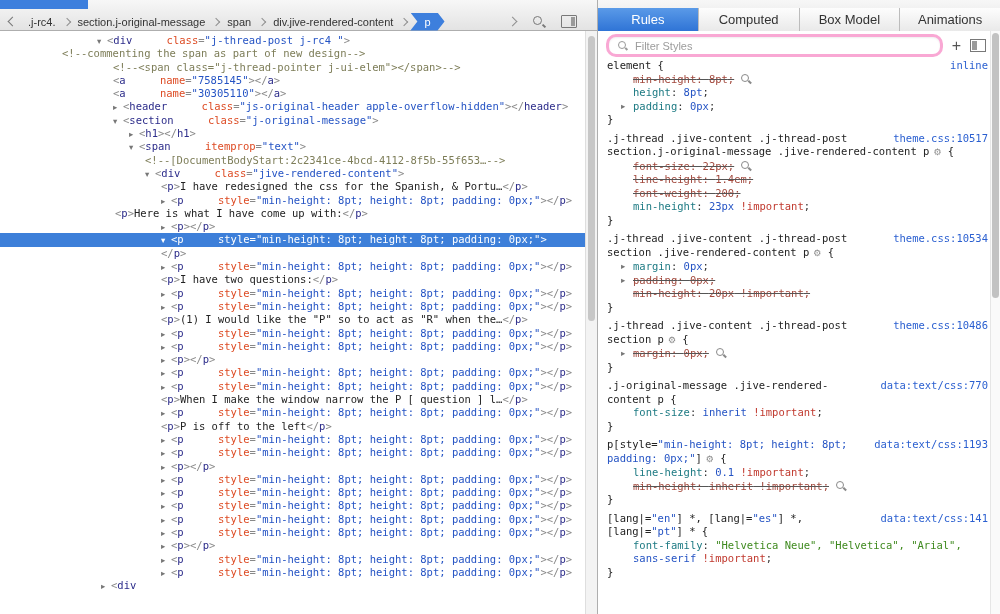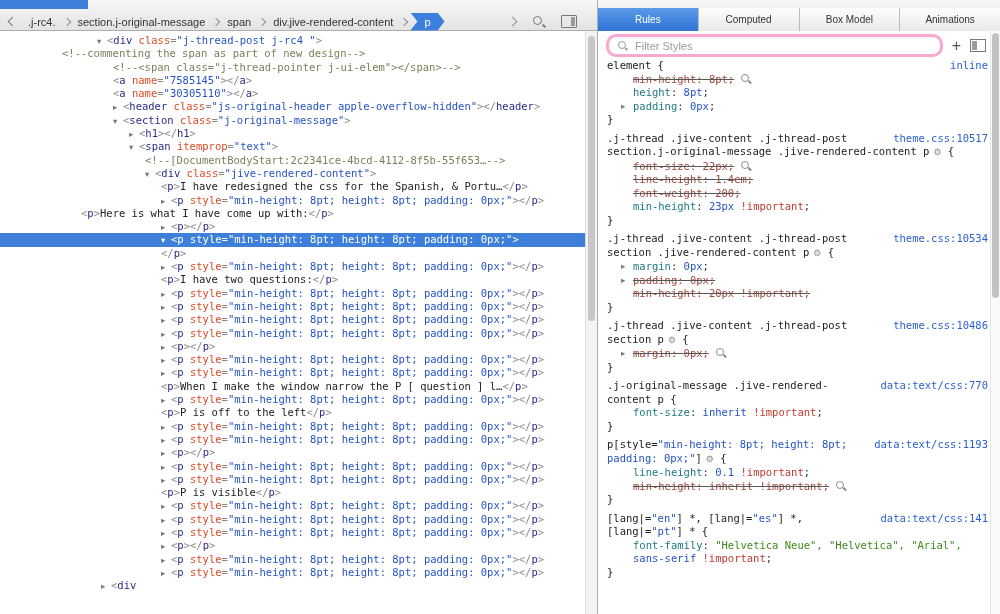--- a/index.html
+++ b/index.html
@@ -17,32 +17,32 @@
   .hdr-icons{margin-left:auto;display:flex;align-items:center;gap:16px;padding-right:16px;flex:none;}
   .hchev{width:6px;height:6px;border-top:1px solid #8f8f8f;border-right:1px solid #8f8f8f;transform:rotate(45deg);}
   .hmag{position:relative;width:13px;height:13px;}
   .hmag::before{content:"";position:absolute;left:1px;top:1px;width:7px;height:7px;border:1.5px solid #787878;border-radius:50%;}
   .hmag::after{content:"";position:absolute;left:10px;top:10px;width:4px;height:2px;background:#787878;transform:rotate(45deg);}
   .dock{width:14px;height:11px;border:1px solid #787878;border-radius:1px;position:relative;}
   .dock::after{content:"";position:absolute;right:1px;top:1px;bottom:1px;width:4px;background:#9a9a9a;}
 
   
   .tabsbar{position:absolute;left:598px;top:8px;right:0;height:23px;display:flex;}
-  .tab{flex:1;display:flex;align-items:center;justify-content:center;font-size:10px;color:#333;background:linear-gradient(#fdfdfd,#e9e9e9);border-left:1px solid #bcbcbc;white-space:nowrap;}
+  .tab{flex:1;display:flex;align-items:center;justify-content:center;font-size:13px;color:#333;background:linear-gradient(#fdfdfd,#e9e9e9);border-left:1px solid #bcbcbc;white-space:nowrap;}
   .tab:first-child{border-left:none;}
   .tab.active{background:linear-gradient(#5a9ae8,#2f74d6);color:#fff;}
 
   
   .tree-pane{position:absolute;top:31px;left:0;width:598px;bottom:0;background:#fff;border-right:1px solid #aeaeae;box-sizing:border-box;overflow:hidden;}
   .tree{padding-top:3px;}
   .trow{height:13.3px;line-height:13.3px;font-family:"DejaVu Sans Mono","Liberation Mono",monospace;font-size:10.5px;white-space:nowrap;}
   .exp{display:inline-block;width:10px;color:#777;font-size:8.5px;font-family:"DejaVu Sans",sans-serif;}
   .tk-p{color:#888;}
   .tk-t{color:#2c2c8a;}
-  .tk-a{color:#dd4a22;}
+  .tk-a{color:#dd4a22;padding-left:28px;}
   .tk-v{color:#2453c4;}
   .tk-x{color:#222;}
   .tk-c{color:#7d7d58;}
   .trow.selected{background:#3d7fd9;}
   .trow.selected span{color:#fff;}
   .vscroll{position:absolute;top:0;right:0;bottom:0;background:#f3f3f3;border-left:1px solid #dedede;}
   .vscroll.left{width:11px;}
   .vscroll.right{width:9px;background:#fafafa;border-left:1px solid #e6e6e6;}
   .thumb{position:absolute;left:2px;right:2px;top:5px;height:285px;background:#c7c7c7;border-radius:4px;}
   .thumb.r{left:1px;right:1px;top:2px;height:265px;background:#c2c2c2;}
@@ -123,42 +123,42 @@
         <div class="trow" style="padding-left: 113px;"><span class="tk-p">&lt;</span><span class="tk-t">a</span><span class="tk-a"> name</span><span class="tk-p">=</span><span class="tk-v">"7585145"</span><span class="tk-p">&gt;&lt;/</span><span class="tk-t">a</span><span class="tk-p">&gt;</span></div>
         <div class="trow" style="padding-left: 113px;"><span class="tk-p">&lt;</span><span class="tk-t">a</span><span class="tk-a"> name</span><span class="tk-p">=</span><span class="tk-v">"30305110"</span><span class="tk-p">&gt;&lt;/</span><span class="tk-t">a</span><span class="tk-p">&gt;</span></div>
         <div class="trow" style="padding-left: 113px;"><span class="exp">▸</span><span class="tk-p">&lt;</span><span class="tk-t">header</span><span class="tk-a"> class</span><span class="tk-p">=</span><span class="tk-v">"js-original-header apple-overflow-hidden"</span><span class="tk-p">&gt;&lt;/</span><span class="tk-t">header</span><span class="tk-p">&gt;</span></div>
         <div class="trow" style="padding-left: 113px;"><span class="exp">▾</span><span class="tk-p">&lt;</span><span class="tk-t">section</span><span class="tk-a"> class</span><span class="tk-p">=</span><span class="tk-v">"j-original-message"</span><span class="tk-p">&gt;</span></div>
         <div class="trow" style="padding-left: 129px;"><span class="exp">▸</span><span class="tk-p">&lt;</span><span class="tk-t">h1</span><span class="tk-p">&gt;&lt;/</span><span class="tk-t">h1</span><span class="tk-p">&gt;</span></div>
         <div class="trow" style="padding-left: 129px;"><span class="exp">▾</span><span class="tk-p">&lt;</span><span class="tk-t">span</span><span class="tk-a"> itemprop</span><span class="tk-p">=</span><span class="tk-v">"text"</span><span class="tk-p">&gt;</span></div>
         <div class="trow" style="padding-left: 145px;"><span class="tk-c">&lt;!--[DocumentBodyStart:2c2341ce-4bcd-4112-8f5b-55f653…--&gt;</span></div>
         <div class="trow" style="padding-left: 145px;"><span class="exp">▾</span><span class="tk-p">&lt;</span><span class="tk-t">div</span><span class="tk-a"> class</span><span class="tk-p">=</span><span class="tk-v">"jive-rendered-content"</span><span class="tk-p">&gt;</span></div>
         <div class="trow" style="padding-left: 161px;"><span class="tk-p">&lt;</span><span class="tk-t">p</span><span class="tk-p">&gt;</span><span class="tk-x">I have redesigned the css for the Spanish, &amp; Portu…</span><span class="tk-p">&lt;/</span><span class="tk-t">p</span><span class="tk-p">&gt;</span></div>
         <div class="trow" style="padding-left: 161px;"><span class="exp">▸</span><span class="tk-p">&lt;</span><span class="tk-t">p</span><span class="tk-a"> style</span><span class="tk-p">=</span><span class="tk-v">"min-height: 8pt; height: 8pt; padding: 0px;"</span><span class="tk-p">&gt;&lt;/</span><span class="tk-t">p</span><span class="tk-p">&gt;</span></div>
-        <div class="trow" style="padding-left: 81px;"><span class="tk-p">&lt;</span><span class="tk-t">p</span><span class="tk-p">&gt;</span><span class="tk-x">Here is what I have come up with:</span><span class="tk-p">&lt;/</span><span class="tk-t">p</span><span class="tk-p">&gt;</span></div>
+        <div class="trow" style="padding-left: 115px;"><span class="tk-p">&lt;</span><span class="tk-t">p</span><span class="tk-p">&gt;</span><span class="tk-x">Here is what I have come up with:</span><span class="tk-p">&lt;/</span><span class="tk-t">p</span><span class="tk-p">&gt;</span></div>
         <div class="trow" style="padding-left: 161px;"><span class="exp">▸</span><span class="tk-p">&lt;</span><span class="tk-t">p</span><span class="tk-p">&gt;&lt;/</span><span class="tk-t">p</span><span class="tk-p">&gt;</span></div>
         <div class="trow selected" style="padding-left: 161px;"><span class="exp">▾</span><span class="tk-p">&lt;</span><span class="tk-t">p</span><span class="tk-a"> style</span><span class="tk-p">=</span><span class="tk-v">"min-height: 8pt; height: 8pt; padding: 0px;"</span><span class="tk-p">&gt;</span></div>
         <div class="trow" style="padding-left: 161px;"><span class="tk-p">&lt;/</span><span class="tk-t">p</span><span class="tk-p">&gt;</span></div>
         <div class="trow" style="padding-left: 161px;"><span class="exp">▸</span><span class="tk-p">&lt;</span><span class="tk-t">p</span><span class="tk-a"> style</span><span class="tk-p">=</span><span class="tk-v">"min-height: 8pt; height: 8pt; padding: 0px;"</span><span class="tk-p">&gt;&lt;/</span><span class="tk-t">p</span><span class="tk-p">&gt;</span></div>
         <div class="trow" style="padding-left: 161px;"><span class="tk-p">&lt;</span><span class="tk-t">p</span><span class="tk-p">&gt;</span><span class="tk-x">I have two questions:</span><span class="tk-p">&lt;/</span><span class="tk-t">p</span><span class="tk-p">&gt;</span></div>
         <div class="trow" style="padding-left: 161px;"><span class="exp">▸</span><span class="tk-p">&lt;</span><span class="tk-t">p</span><span class="tk-a"> style</span><span class="tk-p">=</span><span class="tk-v">"min-height: 8pt; height: 8pt; padding: 0px;"</span><span class="tk-p">&gt;&lt;/</span><span class="tk-t">p</span><span class="tk-p">&gt;</span></div>
         <div class="trow" style="padding-left: 161px;"><span class="exp">▸</span><span class="tk-p">&lt;</span><span class="tk-t">p</span><span class="tk-a"> style</span><span class="tk-p">=</span><span class="tk-v">"min-height: 8pt; height: 8pt; padding: 0px;"</span><span class="tk-p">&gt;&lt;/</span><span class="tk-t">p</span><span class="tk-p">&gt;</span></div>
+        <div class="trow" style="padding-left: 161px;"><span class="tk-p">&lt;</span><span class="tk-t">p</span><span class="tk-p">&gt;</span><span class="tk-x">(1) I would like the "P" so to act as "R" when the…</span><span class="tk-p">&lt;/</span><span class="tk-t">p</span><span class="tk-p">&gt;</span></div>
         <div class="trow" style="padding-left: 161px;"><span class="exp">▸</span><span class="tk-p">&lt;</span><span class="tk-t">p</span><span class="tk-a"> style</span><span class="tk-p">=</span><span class="tk-v">"min-height: 8pt; height: 8pt; padding: 0px;"</span><span class="tk-p">&gt;&lt;/</span><span class="tk-t">p</span><span class="tk-p">&gt;</span></div>
         <div class="trow" style="padding-left: 161px;"><span class="exp">▸</span><span class="tk-p">&lt;</span><span class="tk-t">p</span><span class="tk-a"> style</span><span class="tk-p">=</span><span class="tk-v">"min-height: 8pt; height: 8pt; padding: 0px;"</span><span class="tk-p">&gt;&lt;/</span><span class="tk-t">p</span><span class="tk-p">&gt;</span></div>
         <div class="trow" style="padding-left: 161px;"><span class="exp">▸</span><span class="tk-p">&lt;</span><span class="tk-t">p</span><span class="tk-p">&gt;&lt;/</span><span class="tk-t">p</span><span class="tk-p">&gt;</span></div>
         <div class="trow" style="padding-left: 161px;"><span class="exp">▸</span><span class="tk-p">&lt;</span><span class="tk-t">p</span><span class="tk-a"> style</span><span class="tk-p">=</span><span class="tk-v">"min-height: 8pt; height: 8pt; padding: 0px;"</span><span class="tk-p">&gt;&lt;/</span><span class="tk-t">p</span><span class="tk-p">&gt;</span></div>
         <div class="trow" style="padding-left: 161px;"><span class="exp">▸</span><span class="tk-p">&lt;</span><span class="tk-t">p</span><span class="tk-a"> style</span><span class="tk-p">=</span><span class="tk-v">"min-height: 8pt; height: 8pt; padding: 0px;"</span><span class="tk-p">&gt;&lt;/</span><span class="tk-t">p</span><span class="tk-p">&gt;</span></div>
         <div class="trow" style="padding-left: 161px;"><span class="tk-p">&lt;</span><span class="tk-t">p</span><span class="tk-p">&gt;</span><span class="tk-x">When I make the window narrow the P [ question ] l…</span><span class="tk-p">&lt;/</span><span class="tk-t">p</span><span class="tk-p">&gt;</span></div>
         <div class="trow" style="padding-left: 161px;"><span class="exp">▸</span><span class="tk-p">&lt;</span><span class="tk-t">p</span><span class="tk-a"> style</span><span class="tk-p">=</span><span class="tk-v">"min-height: 8pt; height: 8pt; padding: 0px;"</span><span class="tk-p">&gt;&lt;/</span><span class="tk-t">p</span><span class="tk-p">&gt;</span></div>
         <div class="trow" style="padding-left: 161px;"><span class="tk-p">&lt;</span><span class="tk-t">p</span><span class="tk-p">&gt;</span><span class="tk-x">P is off to the left</span><span class="tk-p">&lt;/</span><span class="tk-t">p</span><span class="tk-p">&gt;</span></div>
         <div class="trow" style="padding-left: 161px;"><span class="exp">▸</span><span class="tk-p">&lt;</span><span class="tk-t">p</span><span class="tk-a"> style</span><span class="tk-p">=</span><span class="tk-v">"min-height: 8pt; height: 8pt; padding: 0px;"</span><span class="tk-p">&gt;&lt;/</span><span class="tk-t">p</span><span class="tk-p">&gt;</span></div>
         <div class="trow" style="padding-left: 161px;"><span class="exp">▸</span><span class="tk-p">&lt;</span><span class="tk-t">p</span><span class="tk-a"> style</span><span class="tk-p">=</span><span class="tk-v">"min-height: 8pt; height: 8pt; padding: 0px;"</span><span class="tk-p">&gt;&lt;/</span><span class="tk-t">p</span><span class="tk-p">&gt;</span></div>
         <div class="trow" style="padding-left: 161px;"><span class="exp">▸</span><span class="tk-p">&lt;</span><span class="tk-t">p</span><span class="tk-p">&gt;&lt;/</span><span class="tk-t">p</span><span class="tk-p">&gt;</span></div>
         <div class="trow" style="padding-left: 161px;"><span class="exp">▸</span><span class="tk-p">&lt;</span><span class="tk-t">p</span><span class="tk-a"> style</span><span class="tk-p">=</span><span class="tk-v">"min-height: 8pt; height: 8pt; padding: 0px;"</span><span class="tk-p">&gt;&lt;/</span><span class="tk-t">p</span><span class="tk-p">&gt;</span></div>
         <div class="trow" style="padding-left: 161px;"><span class="exp">▸</span><span class="tk-p">&lt;</span><span class="tk-t">p</span><span class="tk-a"> style</span><span class="tk-p">=</span><span class="tk-v">"min-height: 8pt; height: 8pt; padding: 0px;"</span><span class="tk-p">&gt;&lt;/</span><span class="tk-t">p</span><span class="tk-p">&gt;</span></div>
-        <div class="trow" style="padding-left: 161px;"><span class="tk-p">&lt;</span><span class="tk-t">p</span><span class="tk-p">&gt;</span><span class="tk-x">P is visible</span><span class="tk-p">&lt;/</span><span class="tk-t">p</span><span class="tk-p">&gt;</span></div>
         <div class="trow" style="padding-left: 161px;"><span class="exp">▸</span><span class="tk-p">&lt;</span><span class="tk-t">p</span><span class="tk-a"> style</span><span class="tk-p">=</span><span class="tk-v">"min-height: 8pt; height: 8pt; padding: 0px;"</span><span class="tk-p">&gt;&lt;/</span><span class="tk-t">p</span><span class="tk-p">&gt;</span></div>
         <div class="trow" style="padding-left: 161px;"><span class="exp">▸</span><span class="tk-p">&lt;</span><span class="tk-t">p</span><span class="tk-a"> style</span><span class="tk-p">=</span><span class="tk-v">"min-height: 8pt; height: 8pt; padding: 0px;"</span><span class="tk-p">&gt;&lt;/</span><span class="tk-t">p</span><span class="tk-p">&gt;</span></div>
         <div class="trow" style="padding-left: 161px;"><span class="exp">▸</span><span class="tk-p">&lt;</span><span class="tk-t">p</span><span class="tk-a"> style</span><span class="tk-p">=</span><span class="tk-v">"min-height: 8pt; height: 8pt; padding: 0px;"</span><span class="tk-p">&gt;&lt;/</span><span class="tk-t">p</span><span class="tk-p">&gt;</span></div>
         <div class="trow" style="padding-left: 161px;"><span class="exp">▸</span><span class="tk-p">&lt;</span><span class="tk-t">p</span><span class="tk-p">&gt;&lt;/</span><span class="tk-t">p</span><span class="tk-p">&gt;</span></div>
         <div class="trow" style="padding-left: 161px;"><span class="exp">▸</span><span class="tk-p">&lt;</span><span class="tk-t">p</span><span class="tk-a"> style</span><span class="tk-p">=</span><span class="tk-v">"min-height: 8pt; height: 8pt; padding: 0px;"</span><span class="tk-p">&gt;&lt;/</span><span class="tk-t">p</span><span class="tk-p">&gt;</span></div>
         <div class="trow" style="padding-left: 161px;"><span class="exp">▸</span><span class="tk-p">&lt;</span><span class="tk-t">p</span><span class="tk-a"> style</span><span class="tk-p">=</span><span class="tk-v">"min-height: 8pt; height: 8pt; padding: 0px;"</span><span class="tk-p">&gt;&lt;/</span><span class="tk-t">p</span><span class="tk-p">&gt;</span></div>
         <div class="trow" style="padding-left: 101px;"><span class="exp">▸</span><span class="tk-p">&lt;</span><span class="tk-t">div</span></div>
       </div>
     <div class="vscroll left">
       <div class="thumb"></div>

